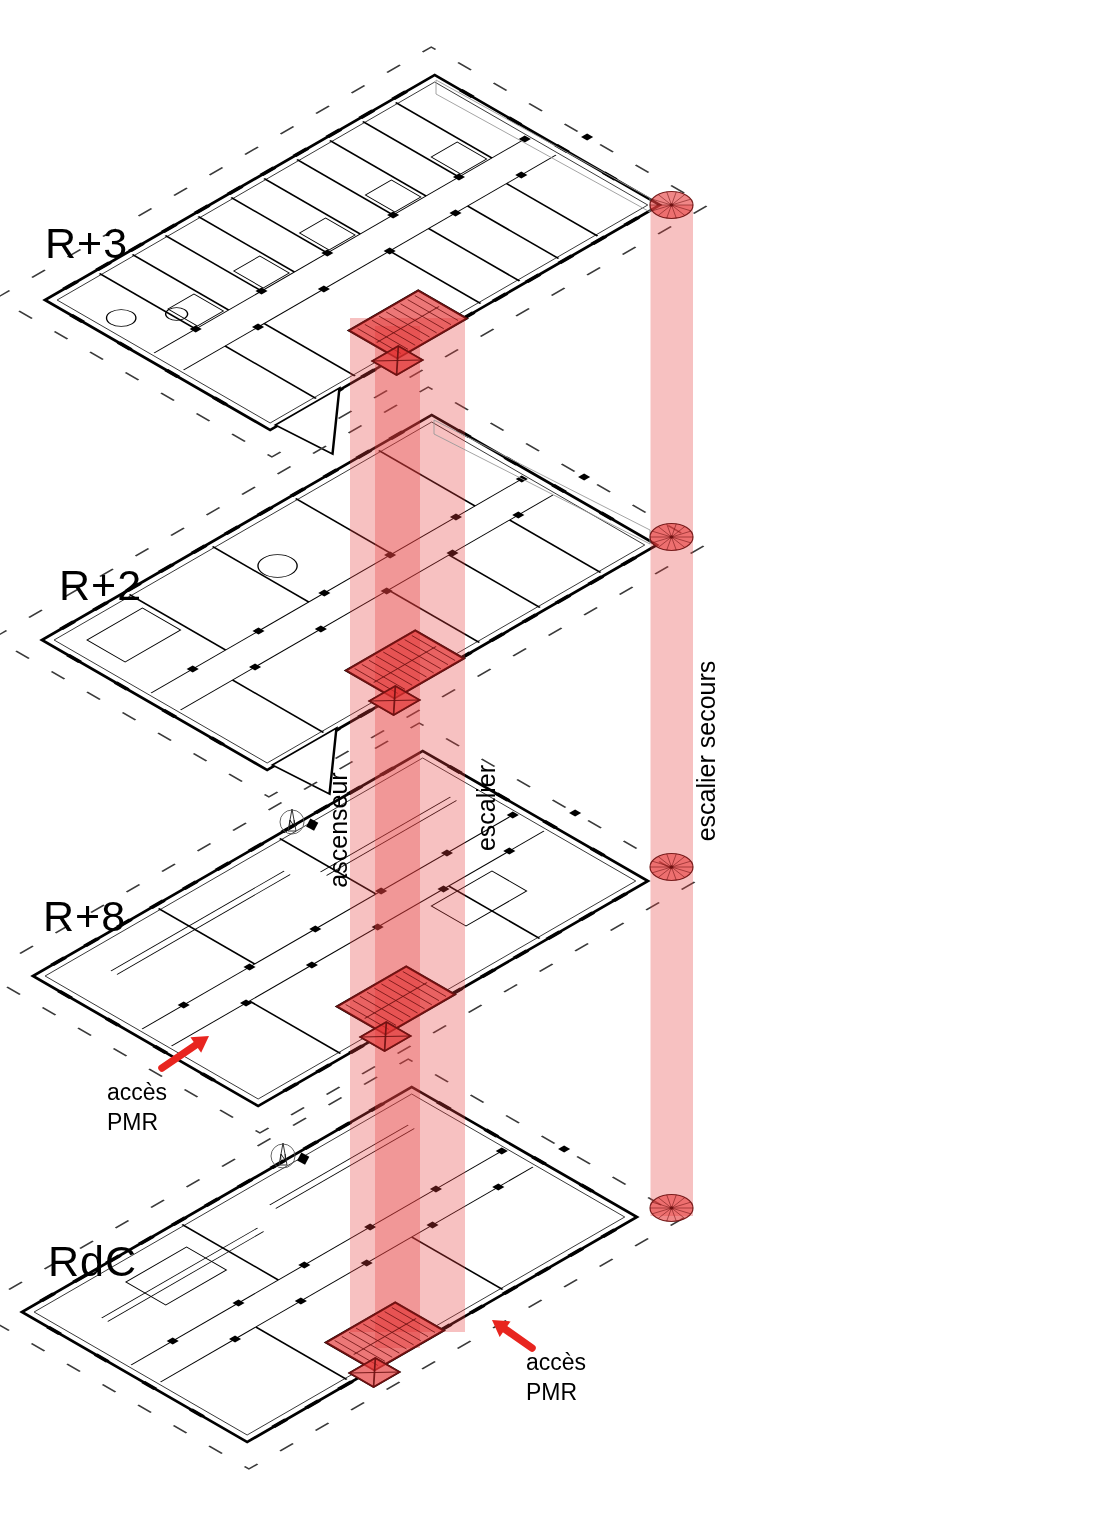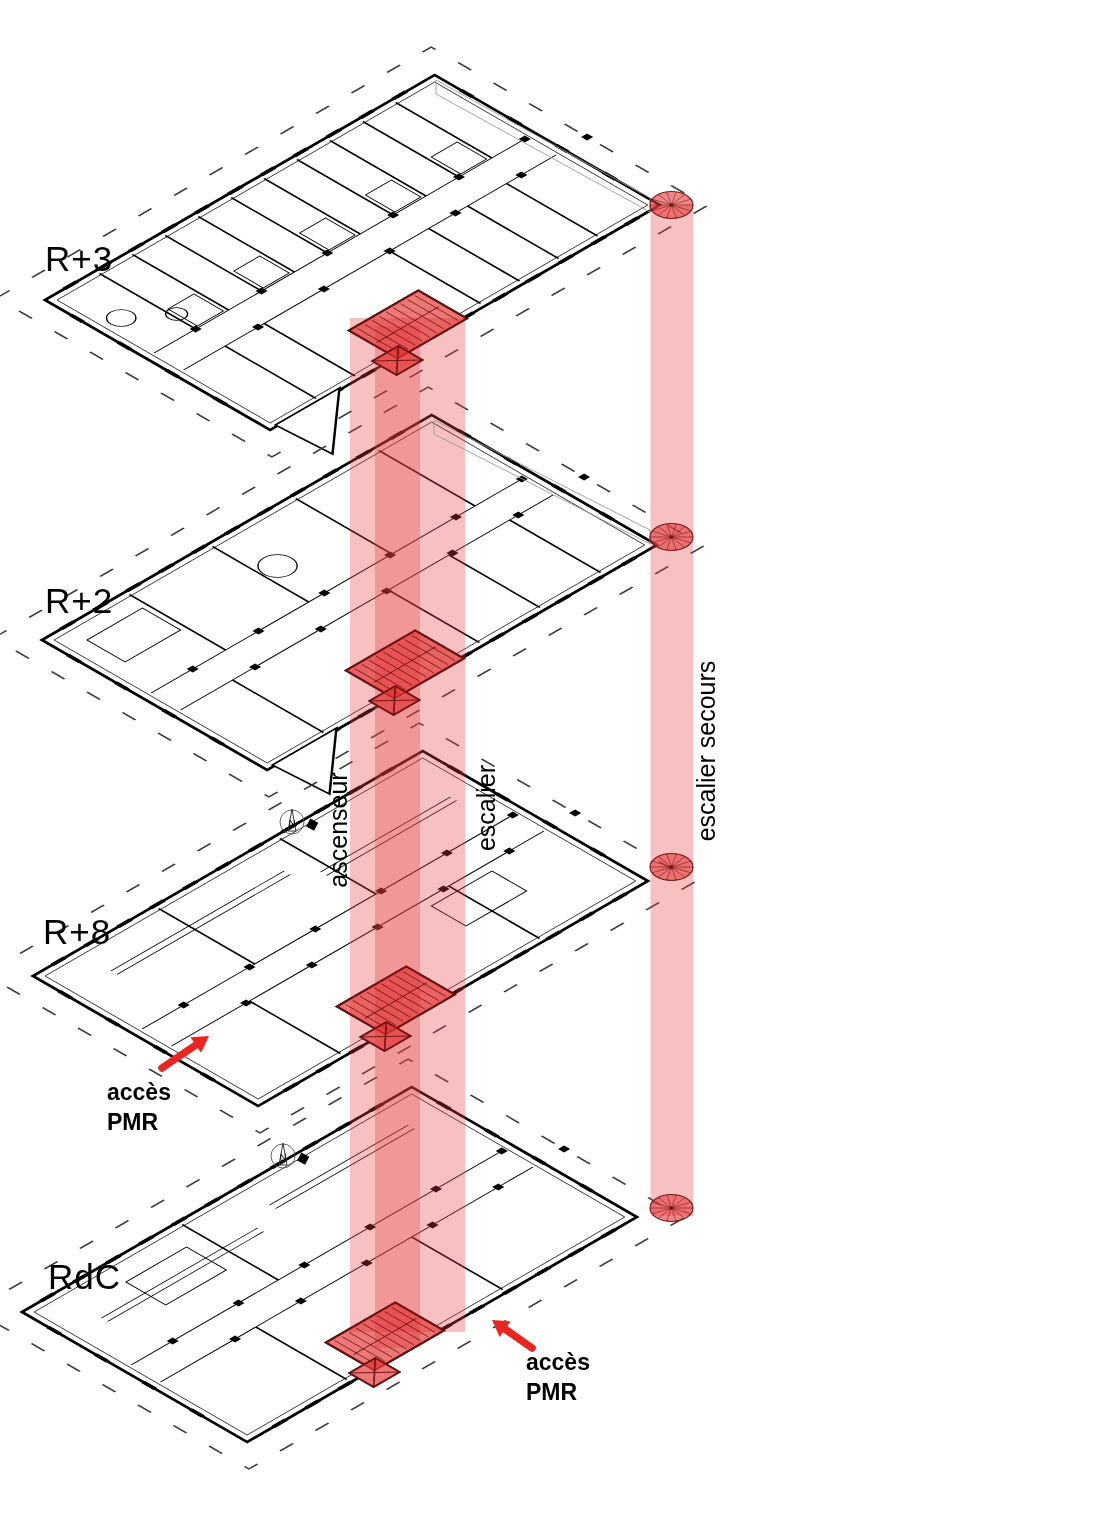--- a/index.html
+++ b/index.html
@@ -2,34 +2,34 @@
 <html><head>
 <meta charset="utf-8">
 <style>
   html,body{margin:0;padding:0;background:#fff;}
   .stage{
     position:relative;width:1094px;height:1517px;background:#ffffff;
     font-family:"Liberation Sans",sans-serif;overflow:hidden;color:#000;
   }
   .stage svg{position:absolute;left:0;top:0;}
   .floor-label{
-    position:absolute;font-size:35px;letter-spacing:1px;white-space:nowrap;margin-top:20px;
+    position:absolute;font-size:43px;letter-spacing:1px;white-space:nowrap;
   }
   #lbl-R3{left:45px;top:219px}
-  #lbl-R2{left:45px;top:561px}
+  #lbl-R2{left:59px;top:561px}
   #lbl-R1{left:43px;top:892px}
   #lbl-RDC{left:48px;top:1237px}
   .vlabel{
     position:absolute;font-size:25px;white-space:nowrap;
     transform:translate(-50%,-50%) rotate(-90deg);
   }
   #vlbl-asc{left:338px;top:830px}
   #vlbl-esc{left:486px;top:808px}
   #vlbl-sec{left:706px;top:751px}
-  .annot{position:absolute;font-size:23px;line-height:1.3;white-space:nowrap;font-weight:bold;}
+  .annot{position:absolute;font-size:23px;line-height:1.3;white-space:nowrap;}
   #annot-0{left:107px;top:1078px}
   #annot-1{left:526px;top:1348px}
 </style>
 </head>
 <body>
 
 <div class="stage">
 
   <svg id="plan-svg" width="1094" height="1517" viewBox="0 0 1094 1517">
       <g transform="matrix(0.866,-0.5,0.866,0.5,45,300)">

